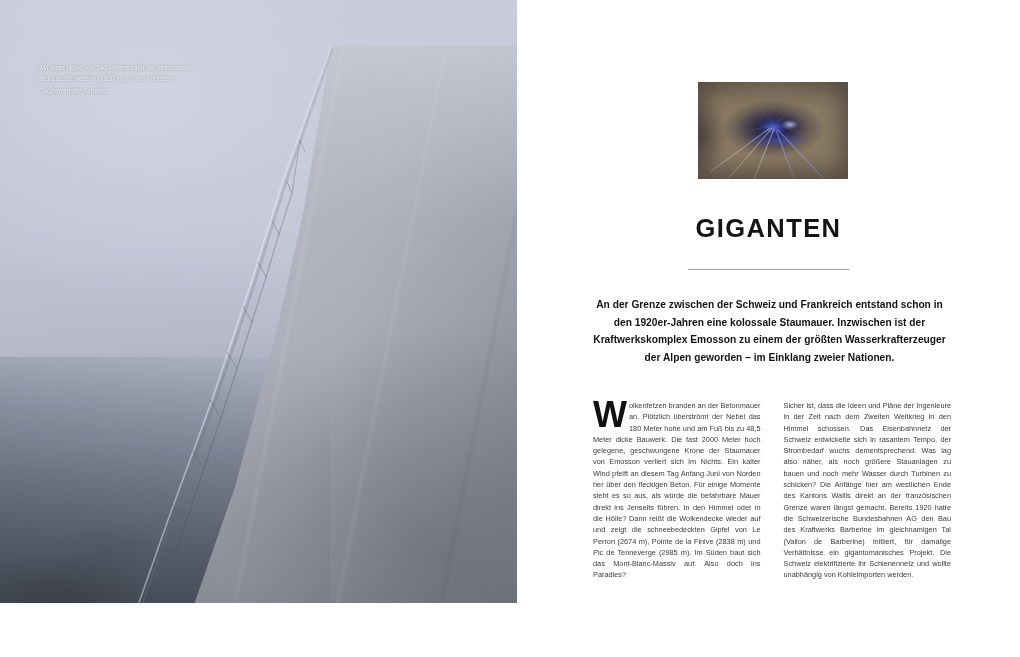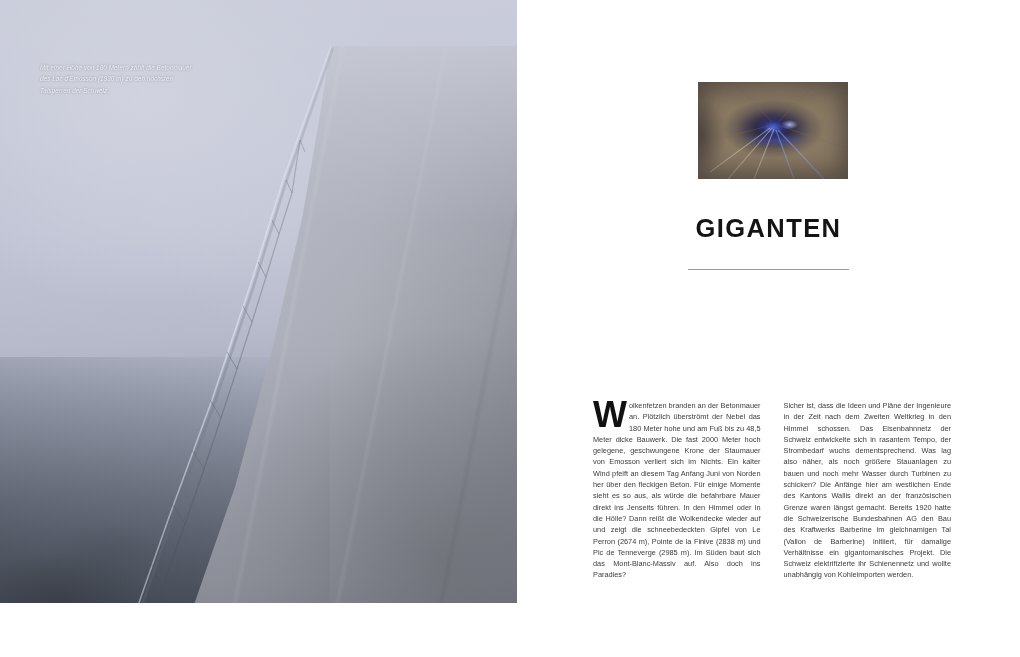--- a/index.html
+++ b/index.html
@@ -337,20 +337,21 @@
       </div>
       <div class="tunnel-vignette"></div>
     </div>
 
     <h1 id="article-title">
       <span>GIGANTEN</span><br>
     </h1>
 
     <div id="title-rule"></div>
 
+    <div id="lead">An der Grenze zwischen der Schweiz und Frankreich entstand schon in den 1920er-Jahren eine kolossale Staumauer. Inzwischen ist der Kraftwerkskomplex Emosson zu einem der größten Wasserkrafterzeuger der Alpen geworden – im Einklang zweier Nationen.</div>
 
     <div id="columns">
       <div class="col">
         <p><span id="dropcap">W</span><span>olkenfetzen branden an der Betonmauer an. Plötzlich überströmt der Nebel das 180 Meter hohe und am Fuß bis zu 48,5 Meter dicke Bauwerk. Die fast 2000 Meter hoch gelegene, geschwungene Krone der Staumauer von Emosson verliert sich im Nichts. Ein kalter Wind pfeift an diesem Tag Anfang Juni von Norden her über den fleckigen Beton. Für einige Momente sieht es so aus, als würde die befahrbare Mauer direkt ins Jenseits führen. In den Himmel oder in die Hölle? Dann reißt die Wolkendecke wieder auf und zeigt die schneebedeckten Gipfel von Le Perron (2674 m), Pointe de la Finive (2838 m) und Pic de Tenneverge (2985 m). Im Süden baut sich das Mont-Blanc-Massiv auf. Also doch ins Paradies?</span></p>
       </div>
       <div class="col">
         <p>Sicher ist, dass die Ideen und Pläne der Ingenieure in der Zeit nach dem Zweiten Weltkrieg in den Himmel schossen. Das Eisenbahnnetz der Schweiz entwickelte sich in rasantem Tempo, der Strombedarf wuchs dementsprechend. Was lag also näher, als noch größere Stauanlagen zu bauen und noch mehr Wasser durch Turbinen zu schicken? Die Anfänge hier am westlichen Ende des Kantons Wallis direkt an der französischen Grenze waren längst gemacht. Bereits 1920 hatte die Schweizerische Bundesbahnen AG den Bau des Kraftwerks Barberine im gleichnamigen Tal (Vallon de Barberine) initiiert, für damalige Verhältnisse ein gigantomanisches Projekt. Die Schweiz elektrifizierte ihr Schienennetz und wollte unabhängig von Kohleimporten werden.</p>
       </div>
     </div>
 

